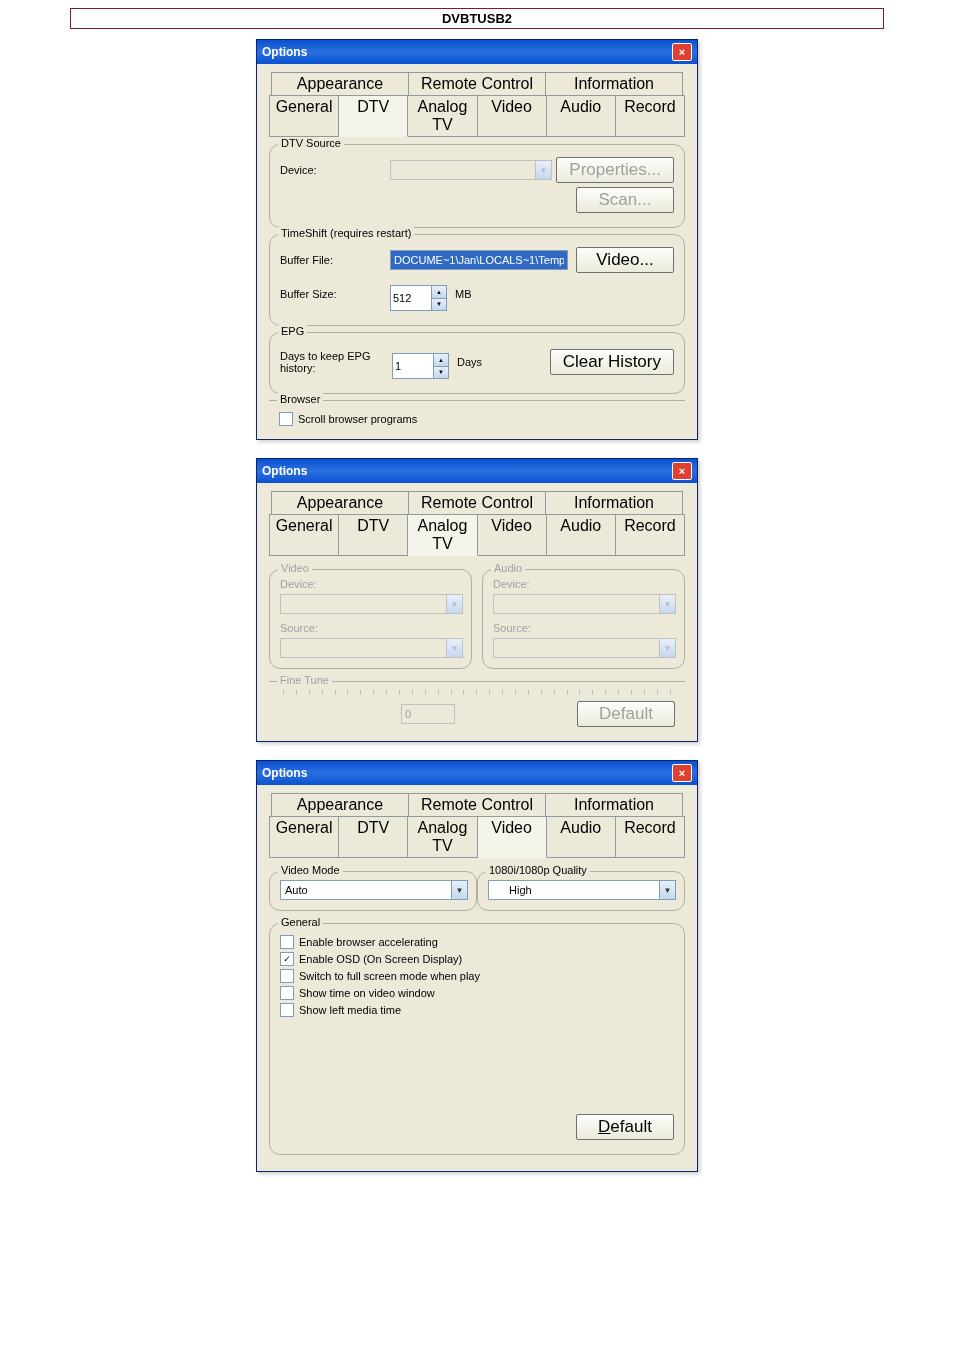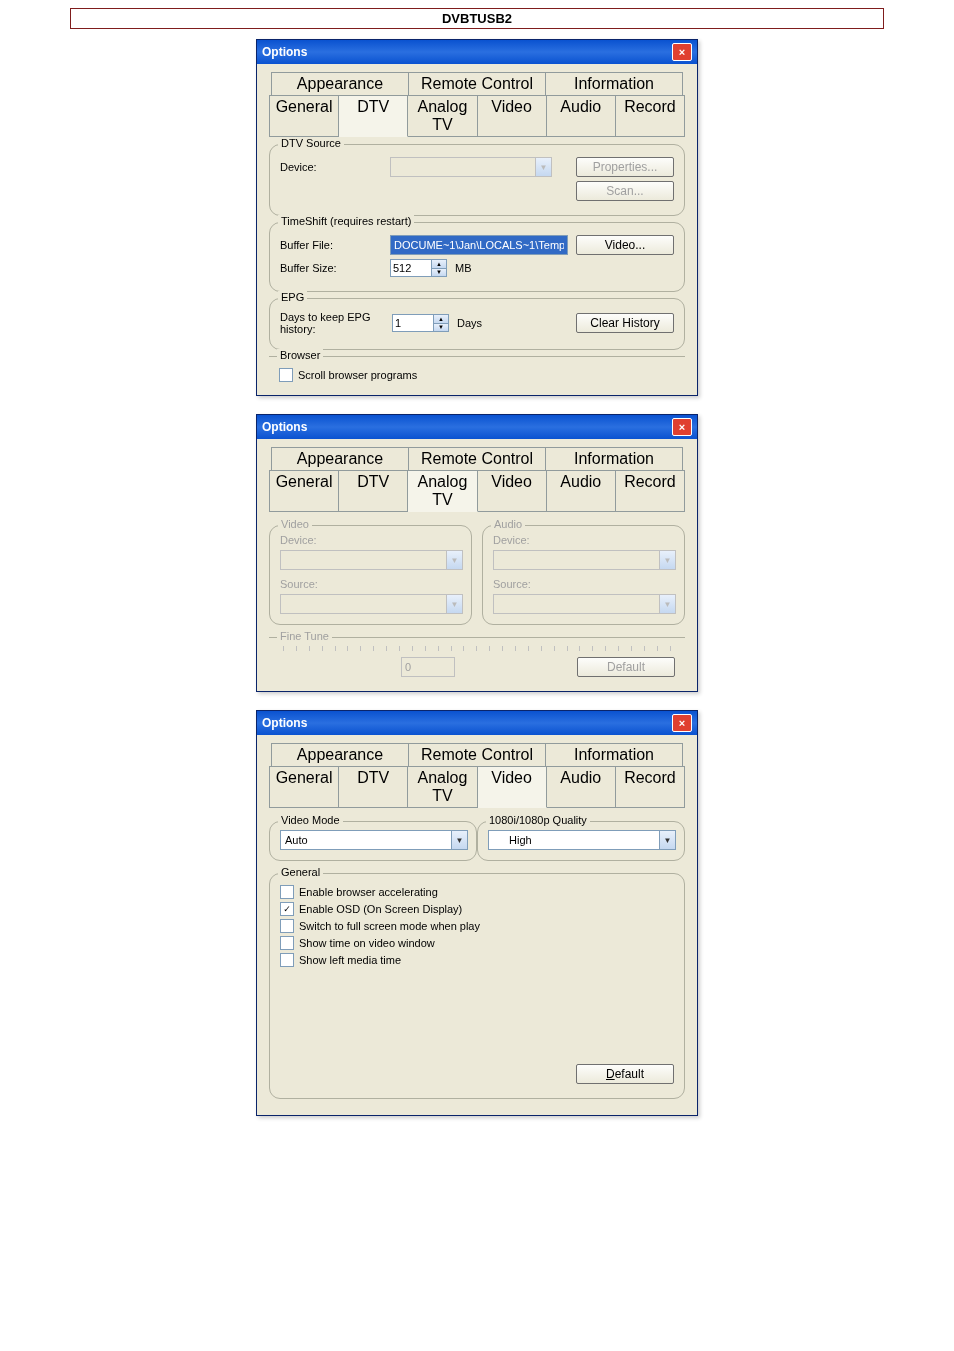--- a/index.html
+++ b/index.html
@@ -150,34 +150,35 @@
     justify-content: center;
     font-size: 8px;
     color: #333;
     margin-left: auto;
   }
   .combo.disabled .arrow { color:#bbb; border-left-color:#c0c0c0;}
   .btn {
     border: 1px solid #707070;
     background: linear-gradient(#fdfdfb,#eceadb);
     padding: 2px 12px;
-    font-size: 12px;
+    font-size: 17px;
     font-family: inherit;
     border-radius: 2px;
     cursor: pointer;
     min-width: 72px;
     text-align: center;
   }
   .btn.disabled {
     color: #a0a0a0;
     cursor: default;
   }
   .spinbox {
     display: flex;
-    height: 18px;
+    height: 26px;
+    margin-top: 8px;
   }
   .spinbox input {
     width: 36px;
     border: 1px solid #7f9db9;
     border-right: none;
     font-size: 11px;
     padding: 0 2px;
     font-family: inherit;
   }
   .spin-btns {

